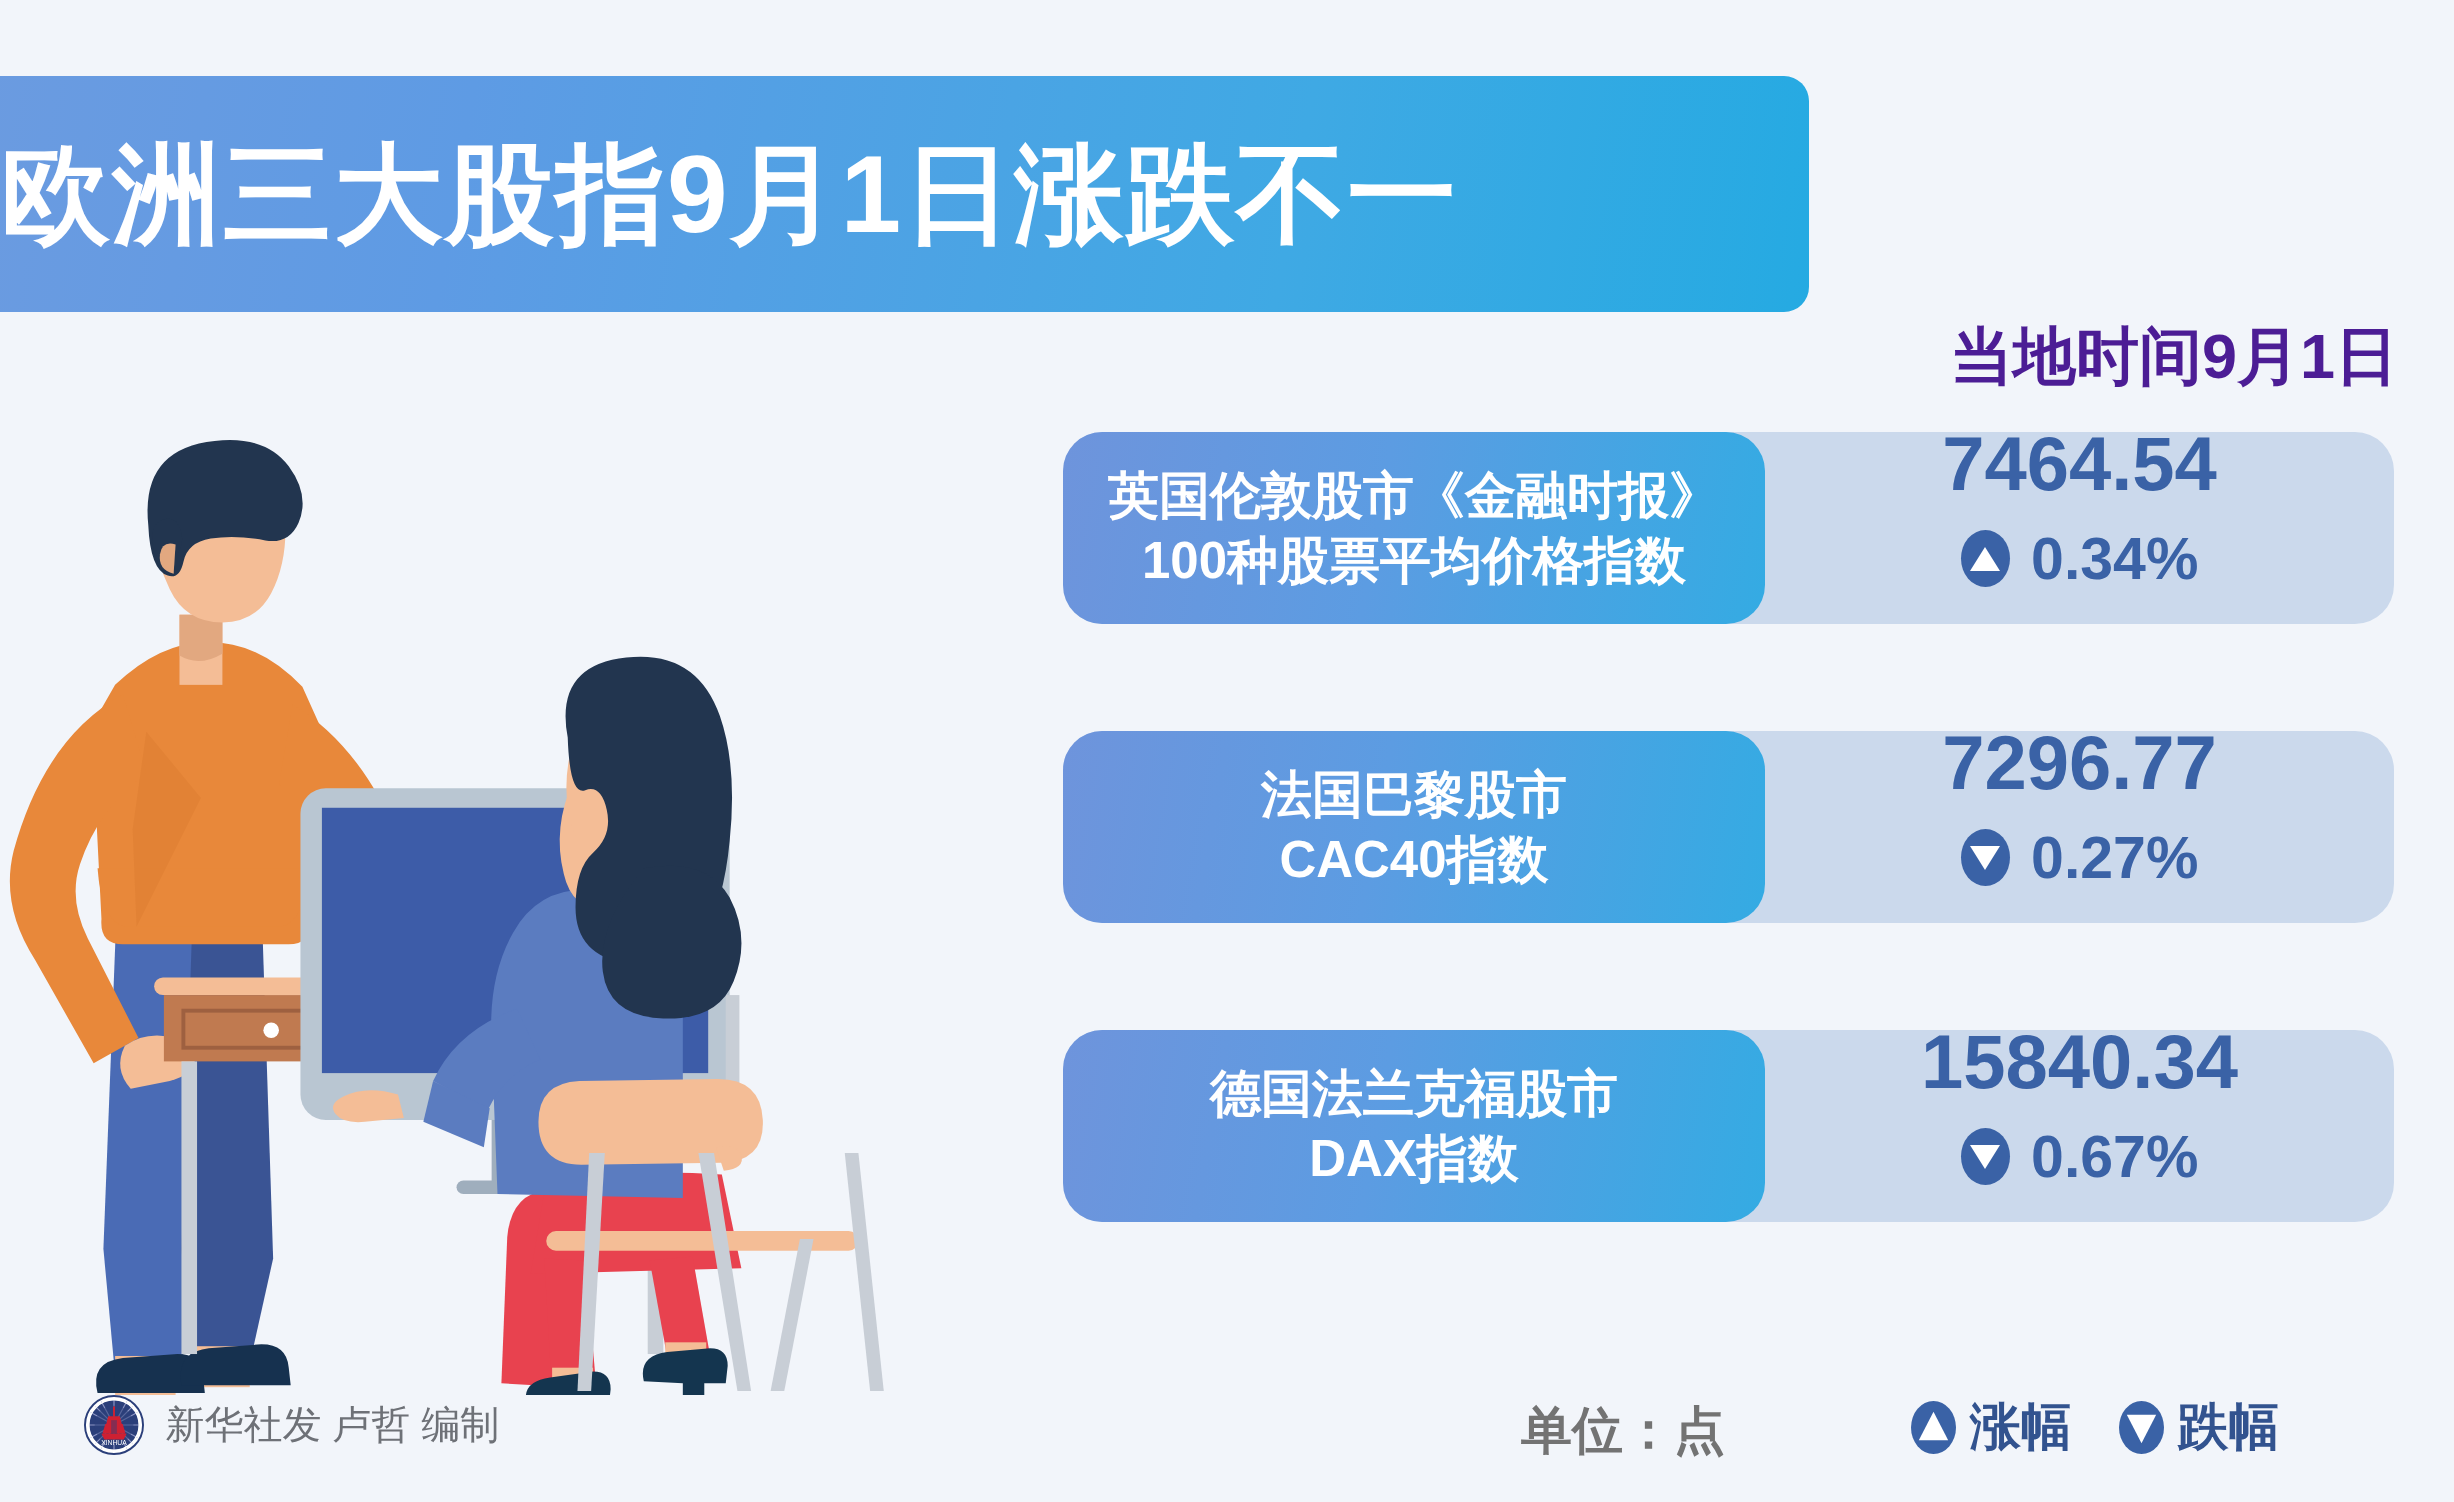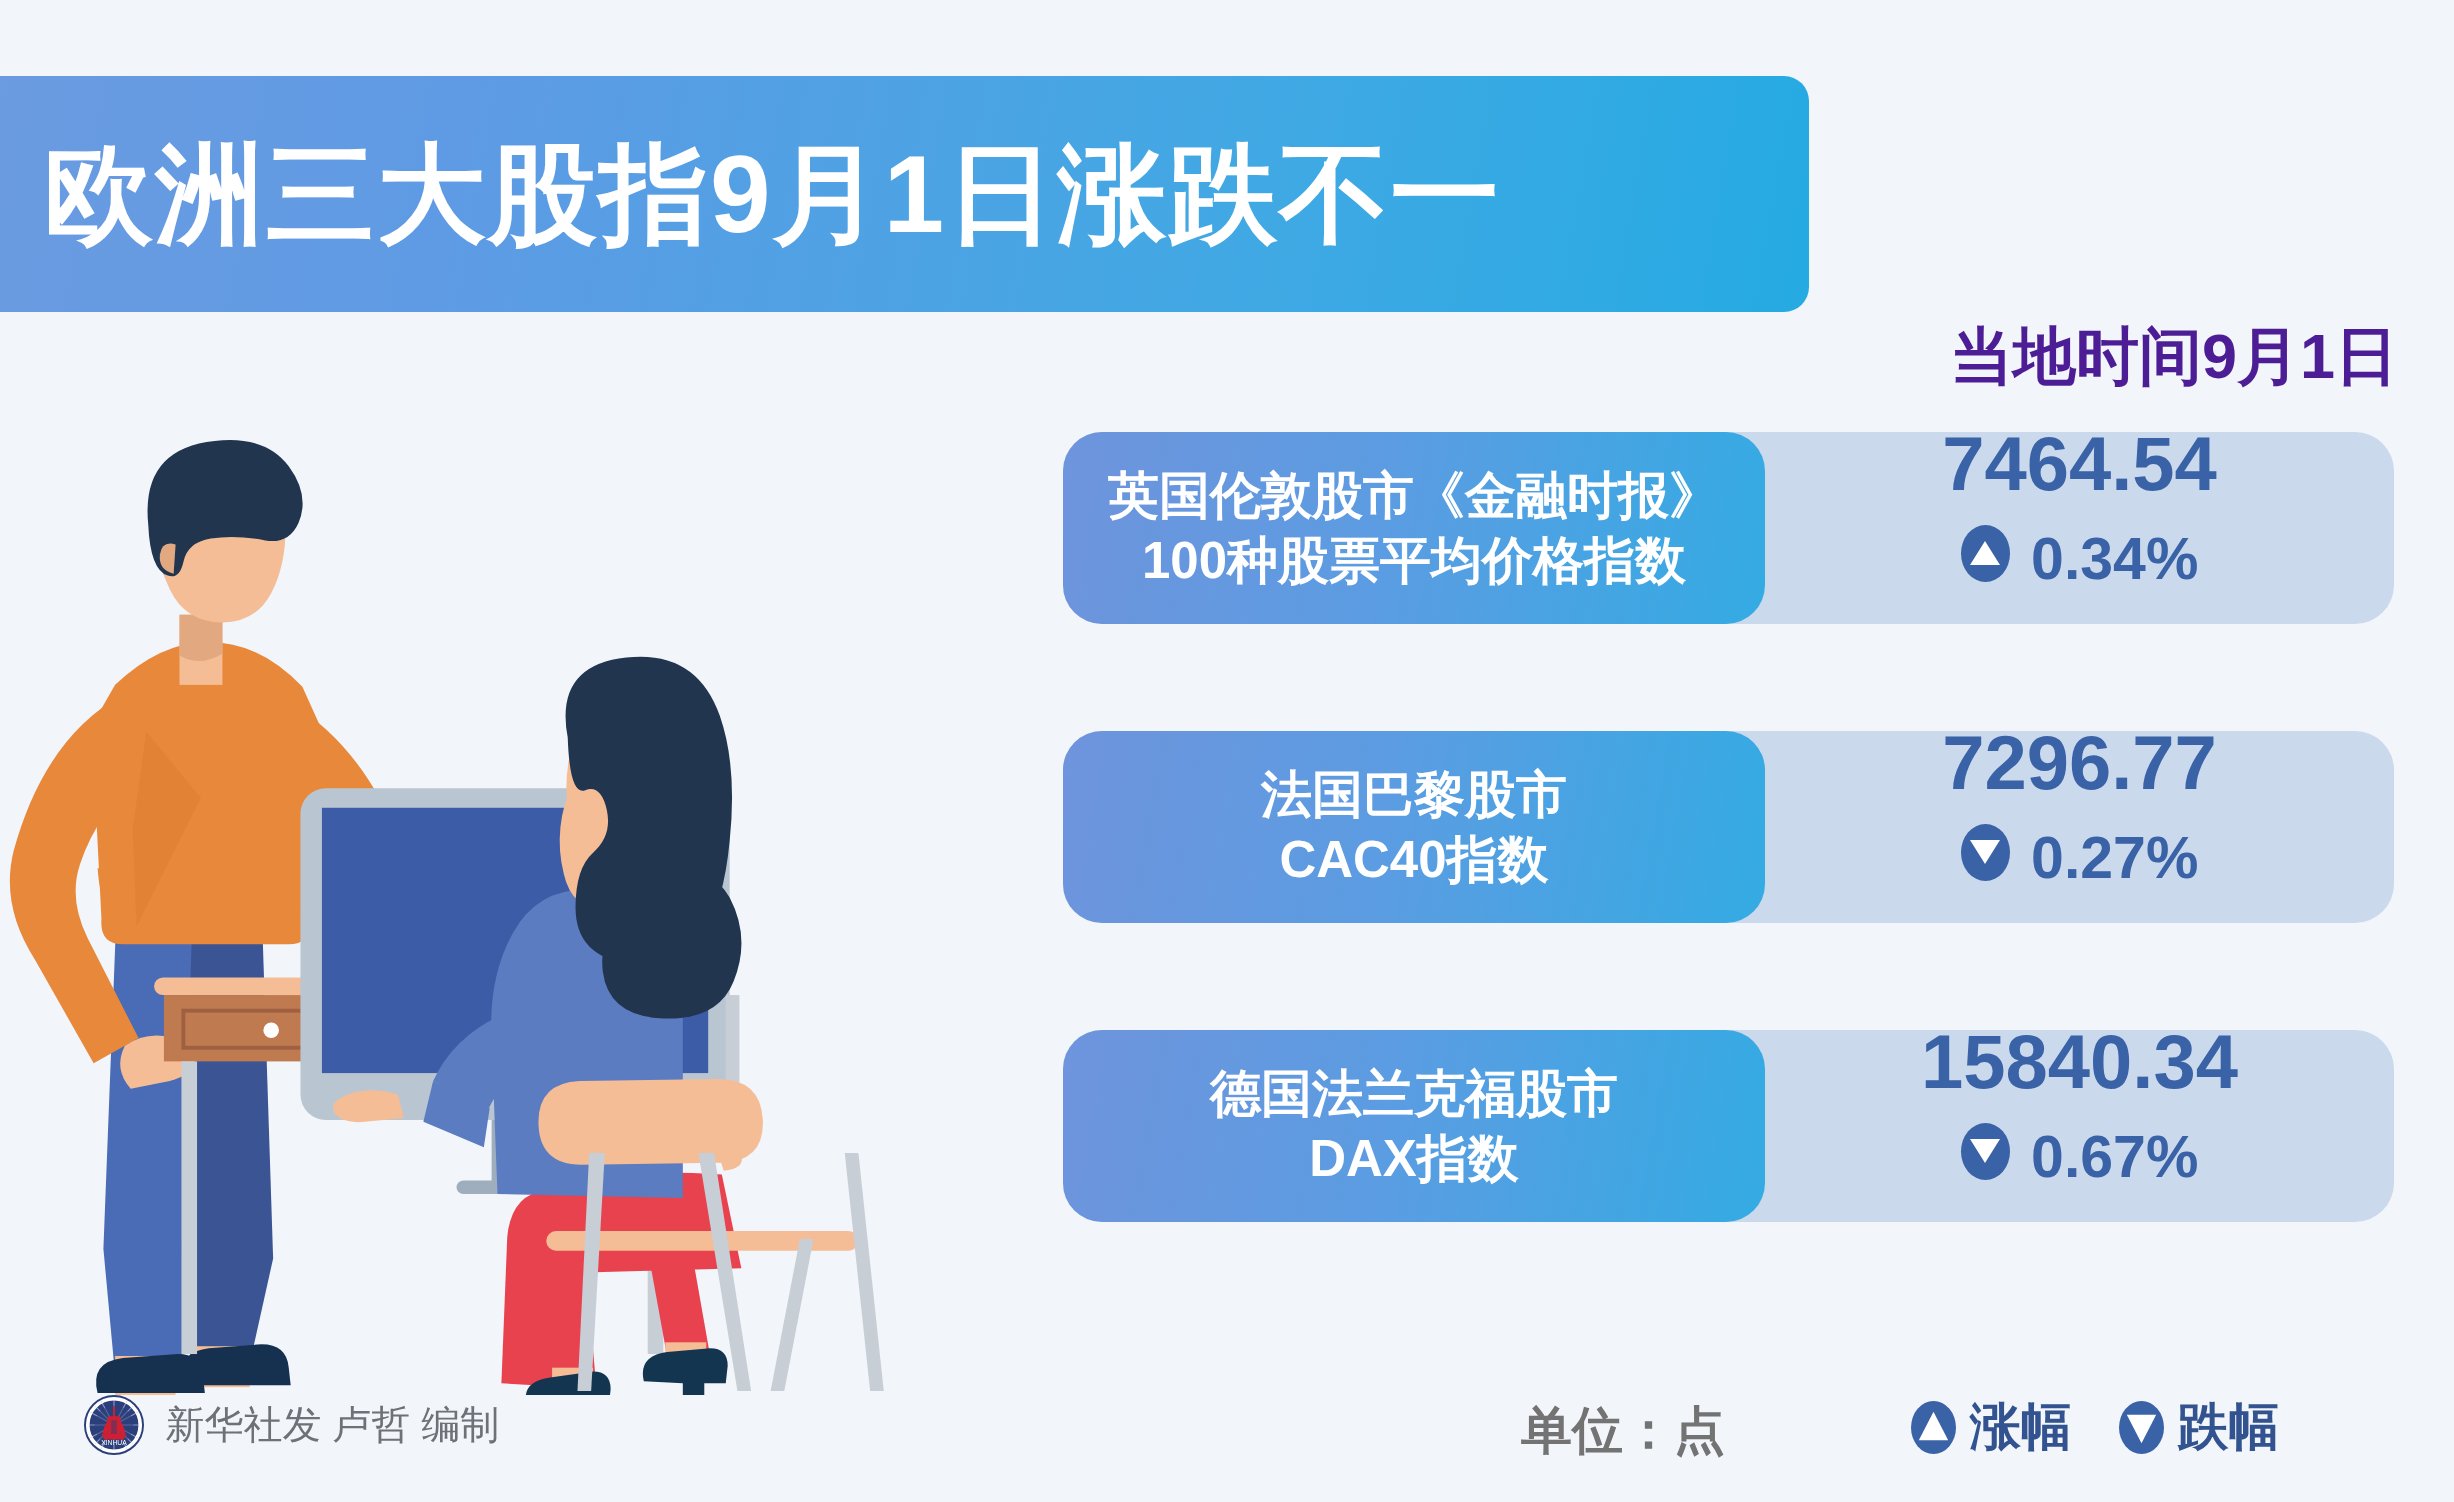--- a/index.html
+++ b/index.html
@@ -13,21 +13,21 @@
   
   #banner-wrap { position:absolute; left:0; top:76px; width:1809px; height:236px; }
   #banner {
     position:absolute; left:-59px; top:0; width:1868px; height:236px;
     background:linear-gradient(100deg,#6C9BE0 0%,#5E9BE4 28%,#3FA9E4 72%,#25AAE2 100%);
     border-radius:0 25px 25px 0;
     display:flex; align-items:center;
   }
   #banner-title {
     color:#FFFFFF; font-size:109px; font-weight:bold;
-    letter-spacing:2px; margin-left:103px; white-space:nowrap;
+    letter-spacing:2px; margin-left:60px; white-space:nowrap;
     line-height:1;
   }
 
   
   #date-label {
     position:absolute; right:57px; top:314px;
     color:#4c1d95; font-size:63px; font-weight:bold; white-space:nowrap;
   }
 
   
@@ -50,21 +50,21 @@
   }
   .row-metric {
     position:absolute; left:702px; top:0; width:629px; height:153px;
     display:flex; flex-direction:column; align-items:center; justify-content:center;
   }
   .metric-value {
     color:#3A62A6; font-size:76px; font-weight:bold; line-height:1.04;
     white-space:nowrap;
   }
   .metric-change {
-    display:flex; align-items:flex-start; gap:21.5px; margin-top:21px;
+    display:flex; align-items:center; gap:21.5px; margin-top:21px;
   }
   .metric-pct {
     color:#3A62A6; font-size:59px; font-weight:bold; white-space:nowrap;
   }
   .arrow-badge {
     width:49px; height:57px; border-radius:50%;
     background:#3A62A6; position:relative; flex:none;
   }
   .arrow-badge::after {
     content:""; position:absolute; left:50%; top:50%;

